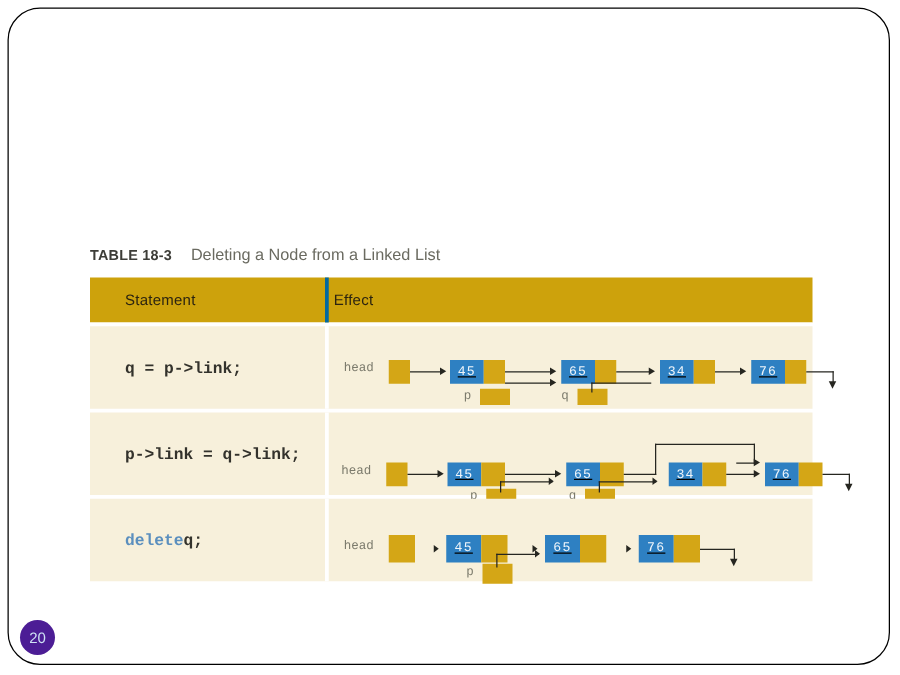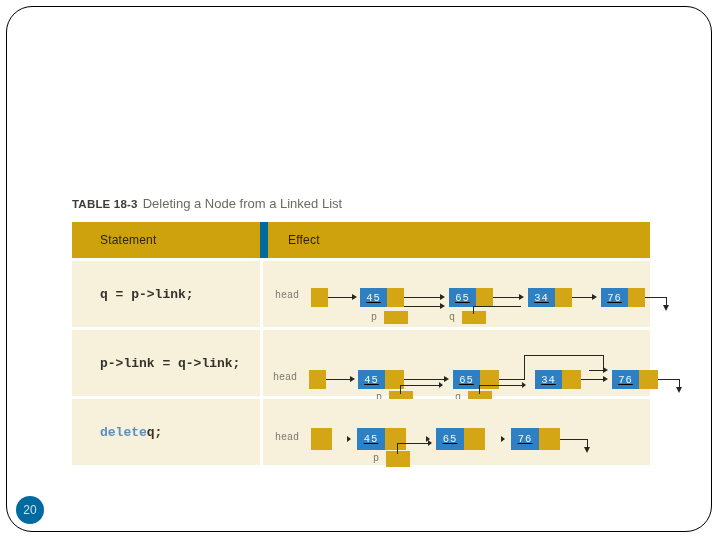--- a/index.html
+++ b/index.html
@@ -29,33 +29,33 @@
     white-space:pre;
   }
   .kw{color:#5b8fbe;}
 
   .table-caption{
     position:absolute;left:72px;top:196px;
     font-size:12.5px;color:#5a5a52;
     font-family:"Liberation Sans",sans-serif;
   }
   .table-caption .tnum{font-weight:bold;color:#3d3d38;font-size:11.5px;letter-spacing:.2px;}
-  .table-caption .ttext{font-size:13px;color:#6a6a60;margin-left:5px;text-align:center;}
+  .table-caption .ttext{font-size:13px;color:#6a6a60;margin-left:15px;text-align:center;}
 
   .tbl{
     position:absolute;left:72px;top:222px;width:578px;height:240px;
   }
   .thead{display:flex;height:36px;background:#CDA20C;}
   .th{
     display:flex;align-items:center;
     font-size:12px;font-weight:normal;color:#2c2410;
     font-family:"Liberation Sans",sans-serif;letter-spacing:.2px;
   }
   .th.c1{width:188px;padding-left:28px;box-sizing:border-box;}
-  .th.c2{flex:1;padding-left:20px;border-left:8px solid #0369a1;box-sizing:border-box;}
+  .th.c2{flex:1;padding-left:4px;border-left:3px solid #0369a1;box-sizing:border-box;}
 
   .trow{display:flex;height:66px;border-top:3px solid #fff;}
   .td{background:#F7F0DB;box-sizing:border-box;}
   .td.c1{
     width:188px;display:flex;align-items:center;padding-left:28px;
     font-family:"Liberation Mono",monospace;font-size:13px;font-weight:bold;color:#33322c;
   }
   .td.c2{flex:1;border-left:3px solid #fff;position:relative;}
 
   
@@ -87,21 +87,21 @@
     border-left:3.4px solid transparent;border-right:3.4px solid transparent;
   }
   .arrowSm{
     position:absolute;width:0;height:0;
     border-left:4.5px solid #262620;
     border-top:3px solid transparent;border-bottom:3px solid transparent;
   }
 
   .slide-num{
     position:absolute;left:16px;top:496px;width:28px;height:28px;
-    border-radius:50%;background:#0369a1;color:#cfe2f5;
+    border-radius:50%;background:#4c1d95;color:#cfe2f5;
     display:flex;align-items:center;justify-content:center;
     font-size:12px;font-family:"Liberation Sans",sans-serif;
   }
 </style>
 </head>
 <body>
 
 <div class="slide">
 
   <div class="frame"></div>

